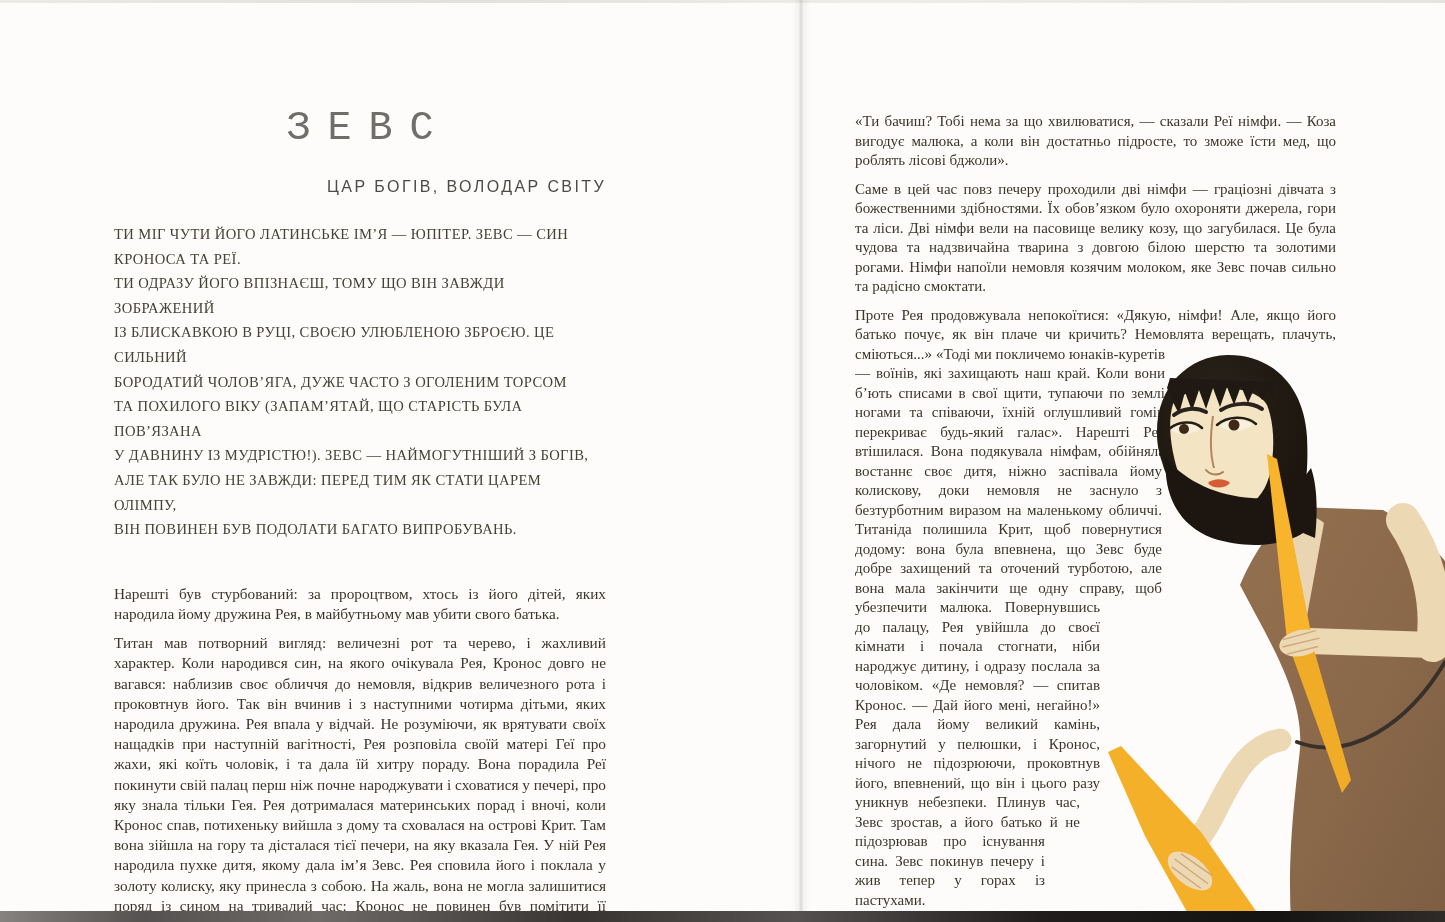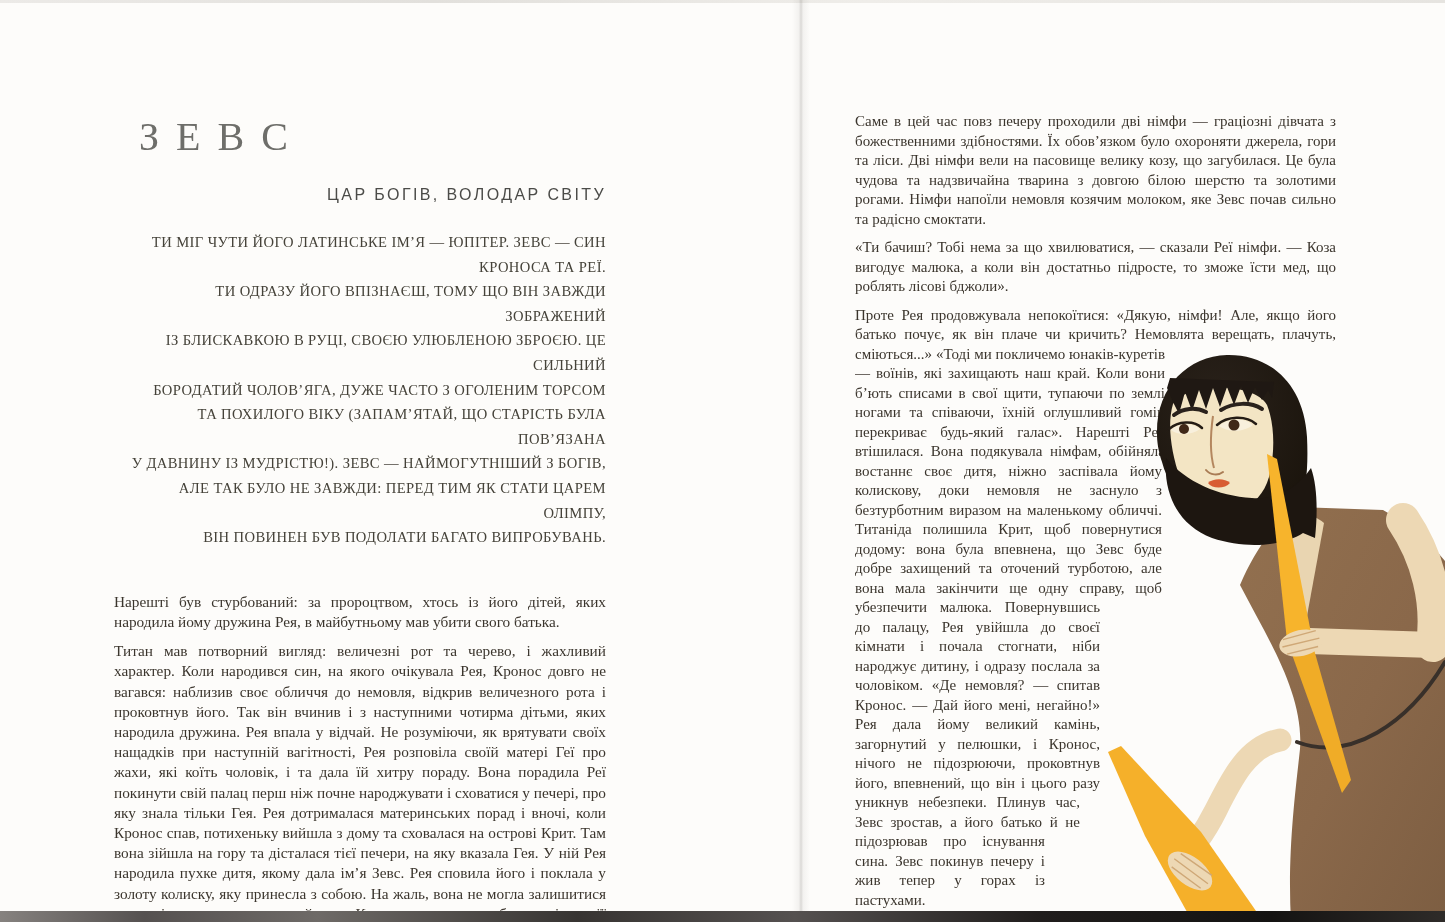--- a/index.html
+++ b/index.html
@@ -14,35 +14,35 @@
   .edge-top{position:absolute;left:0;top:0;width:100%;height:3px;
     background:linear-gradient(90deg,#eceae7 0%,#e2e0dc 30%,#efede9 60%,#e6e4e0 100%);}
   .edge-bottom{position:absolute;left:0;bottom:0;width:100%;height:11px;
     background:linear-gradient(90deg,#86827f 0%,#555150 10%,#6e6a67 22%,#373432 40%,#555150 55%,#201d1c 72%,#141312 88%,#2e2b29 100%);}
   .gutter{position:absolute;top:0;bottom:10px;left:792px;width:18px;
     background:linear-gradient(90deg,rgba(0,0,0,0) 0%,rgba(80,75,70,0.06) 38%,rgba(80,75,70,0.20) 50%,rgba(80,75,70,0.06) 62%,rgba(0,0,0,0) 100%);}
 
   
   .left-col{position:absolute;left:114px;top:105px;width:492px;}
   .title{
-    margin:8px;text-align:left;
-    font-family:Liberation Serif, serif;
+    margin:0;text-align:center;
+    font-family:Liberation Mono, monospace;
     font-weight:300;font-size:40px;line-height:48px;
     letter-spacing:17px;padding-left:17px;
     color:#6e6e6a;
   }
   .subtitle{
     margin:24px 0 0 0;text-align:right;
     font-family:"Liberation Sans", sans-serif;
     font-weight:500;font-size:16px;line-height:19px;
     letter-spacing:2.4px;padding-left:2px;
     color:#4b4b48;
   }
   .intro{
-    margin-top:26px;text-align:right;
+    margin-top:26px;text-align:left;
     font-size:14.6px;line-height:24.6px;letter-spacing:0.4px;
     color:#454239;white-space:pre-line;
   }
   .body-text{margin-top:42px;}
   .body-text p{
     margin:0 0 9px 0;
     font-size:15.3px;line-height:20.2px;
     text-align:justify;color:#3b352d;
   }
 
@@ -93,22 +93,22 @@
   <div class="right-col">
     <div class="sp sp1"></div>
     <div class="sp sp2"></div>
     <div class="sp sp3"></div>
     <div class="sp sp4"></div>
     <div class="sp sp5"></div>
     <div class="sp sp6"></div>
     <div class="sp sp7"></div>
     <div class="sp sp8"></div>
     <div class="sp sp9"></div>
+    <p>«Ти бачиш? Тобі нема за що хвилюватися, — сказали Реї німфи. — Коза вигодує малюка, а коли він достатньо підросте, то зможе їсти мед, що роблять лісові бджоли».</p>
     <p>Саме в цей час повз печеру проходили дві німфи — граціозні дівчата з божественними здібностями. Їх обов’язком було охороняти джерела, гори та ліси. Дві німфи вели на пасовище велику козу, що загубилася. Це була чудова та надзвичайна тварина з довгою білою шерстю та золотими рогами. Німфи напоїли немовля козячим молоком, яке Зевс почав сильно та радісно смоктати.</p>
-    <p>«Ти бачиш? Тобі нема за що хвилюватися, — сказали Реї німфи. — Коза вигодує малюка, а коли він достатньо підросте, то зможе їсти мед, що роблять лісові бджоли».</p>
     <p>Проте Рея продовжувала непокоїтися: «Дякую, німфи! Але, якщо його батько почує, як він плаче чи кричить? Немовлята верещать, плачуть, сміються...» «Тоді ми покличемо юнаків-куретів — воїнів, які захищають наш край. Коли вони б’ють списами в свої щити, тупаючи по землі ногами та співаючи, їхній оглушливий гомін перекриває будь-який галас». Нарешті Рея втішилася. Вона подякувала німфам, обійняла востаннє своє дитя, ніжно заспівала йому колискову, доки немовля не заснуло з безтурботним виразом на маленькому обличчі. Титаніда полишила Крит, щоб повернутися додому: вона була впевнена, що Зевс буде добре захищений та оточений турботою, але вона мала закінчити ще одну справу, щоб убезпечити малюка. Повернувшись до палацу, Рея увійшла до своєї кімнати і почала стогнати, ніби народжує дитину, і одразу послала за чоловіком. «Де немовля? — спитав Кронос. — Дай його мені, негайно!» Рея дала йому великий камінь, загорнутий у пелюшки, і Кронос, нічого не підозрюючи, проковтнув його, впевнений, що він і цього разу уникнув небезпеки. Плинув час, Зевс зростав, а його батько й не підозрював про існування сина. Зевс покинув печеру і жив тепер у горах із пастухами.</p>
     <p>Разом з ними Зевс дбав про кіз і працював. Зевс знав про своє справжнє походження, тому що німфи розповіли йому, хто він є насправді. Тому Зевс іноді йшов до моря та вдивлявся в горизонт, немов намагаючись розгледіти за хвилями палац свого батька.</p>
   </div>
 
   <svg class="illus" viewBox="0 0 425 580">
     <defs>
       <linearGradient id="robeG" x1="0" y1="0" x2="1" y2="1">
         <stop offset="0" stop-color="#92704f"></stop>
         <stop offset="0.55" stop-color="#8a684a"></stop>
         <stop offset="1" stop-color="#7d5e42"></stop>

